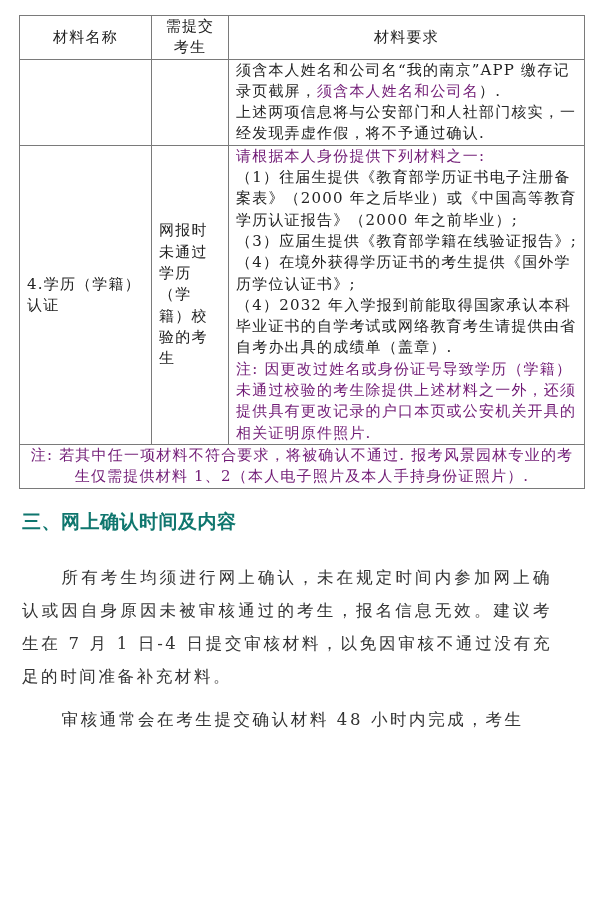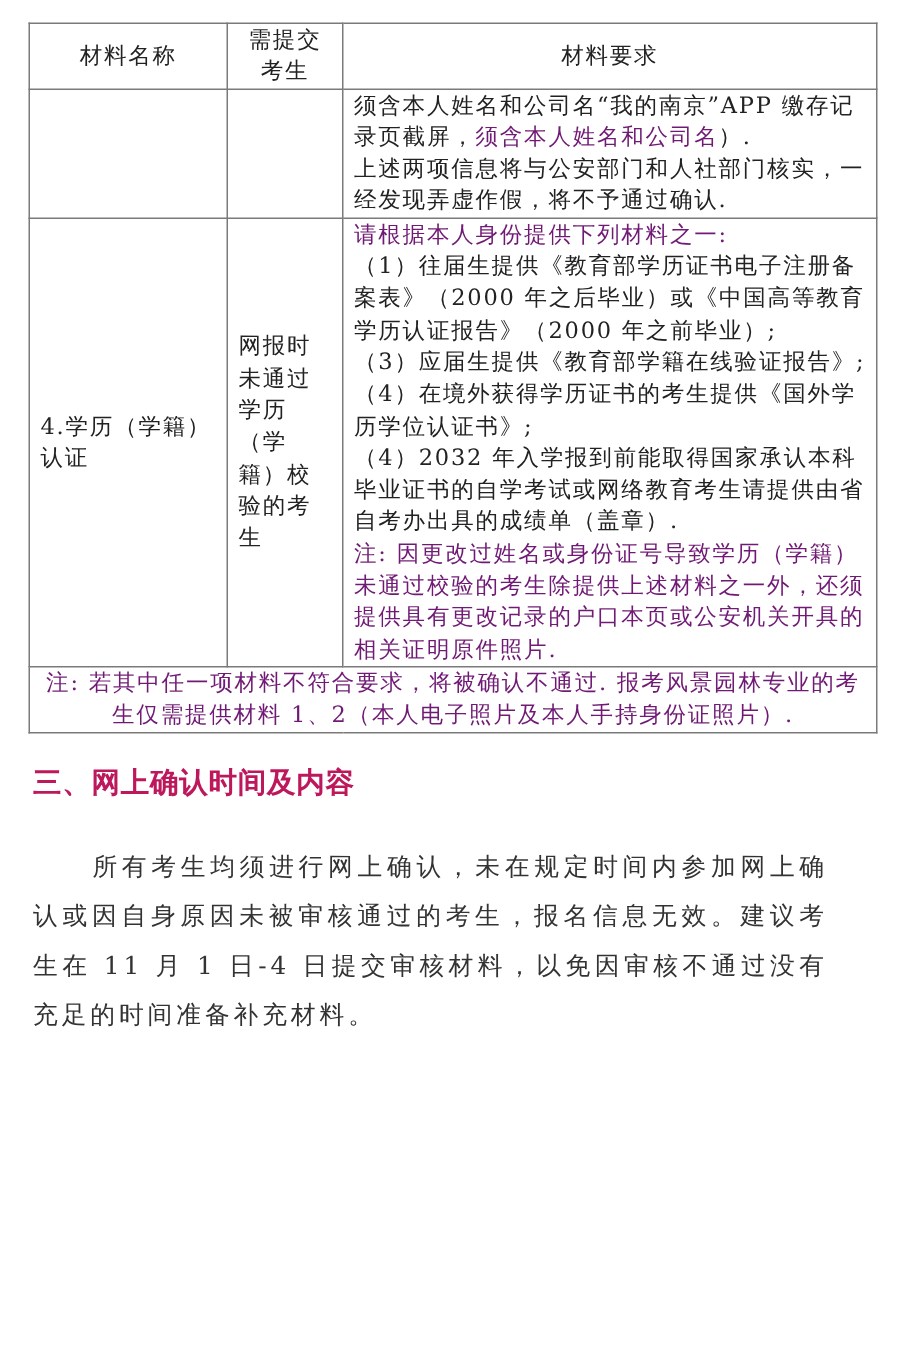--- a/index.html
+++ b/index.html
@@ -8,21 +8,21 @@
   .tbl { position: absolute; left: 19px; top: 15px; width: 566px;
          border-collapse: collapse; table-layout: fixed; font-size: 15px; }
   .tbl td { border: 1px solid #7a7a7a; padding: 0 7px; vertical-align: middle;
             line-height: 21.3px; letter-spacing: 1.2px; }
   .tbl tr.hdr td { height: 32px; text-align: center; }
   .red { color: #701a75; }
   .note-cell { text-align: center; }
   .c1 { width: 132px; }
   .c2 { width: 77px; }
   .heading { position: absolute; left: 22px; top: 509px; font-size: 19px; font-weight: bold;
-             font-family: "DejaVu Sans", "Liberation Sans", sans-serif; color: #be185d; letter-spacing: 0.5px; }
+             font-family: "DejaVu Sans", "Liberation Sans", sans-serif; color: #0f766e; letter-spacing: 0.5px; }
   .body-text { position: absolute; left: 22px; top: 561px; width: 530px; font-size: 16.5px;
                line-height: 33px; letter-spacing: 2.6px; color: #333; text-align: justify; }
   .body-text p { margin: 0 0 10px 0; text-indent: 2.4em; }
 </style>
 </head>
 <body>
 
 <table class="tbl">
   <colgroup>
     <col class="c1">
@@ -57,14 +57,15 @@
   </tr>
   <tr style="height:41px">
     <td colspan="3" class="red note-cell">注: 若其中任一项材料不符合要求，将被确认不通过. 报考风景园林专业的考生仅需提供材料 1、2（本人电子照片及本人手持身份证照片）.</td>
   </tr>
 </tbody>
   </table>
 
 <div class="heading">三、网上确认时间及内容</div>
 
 <div class="body-text">
-  <p>所有考生均须进行网上确认，未在规定时间内参加网上确认或因自身原因未被审核通过的考生，报名信息无效。建议考生在 11 月 1 日-4 日提交审核材料，以免因审核不通过没有充足的时间准备补充材料。</p>
+  <p>所有考生均须进行网上确认，未在规定时间内参加网上确认或因自身原因未被审核通过的考生，报名信息无效。建议考生在 7 月 1 日-4 日提交审核材料，以免因审核不通过没有充足的时间准备补充材料。</p>
+  <p>审核通常会在考生提交确认材料 48 小时内完成，考生</p>
 </div>
 
 </body></html>

